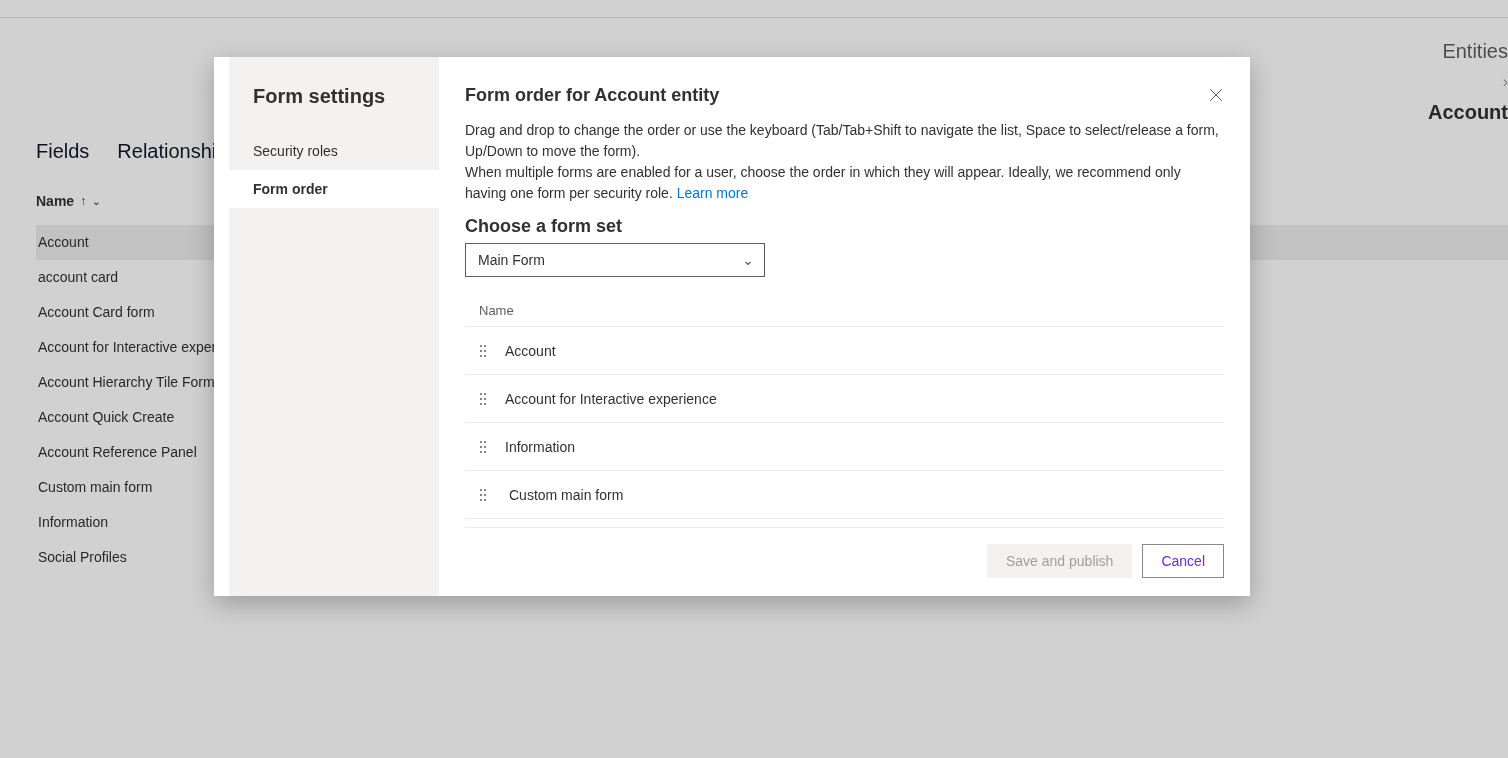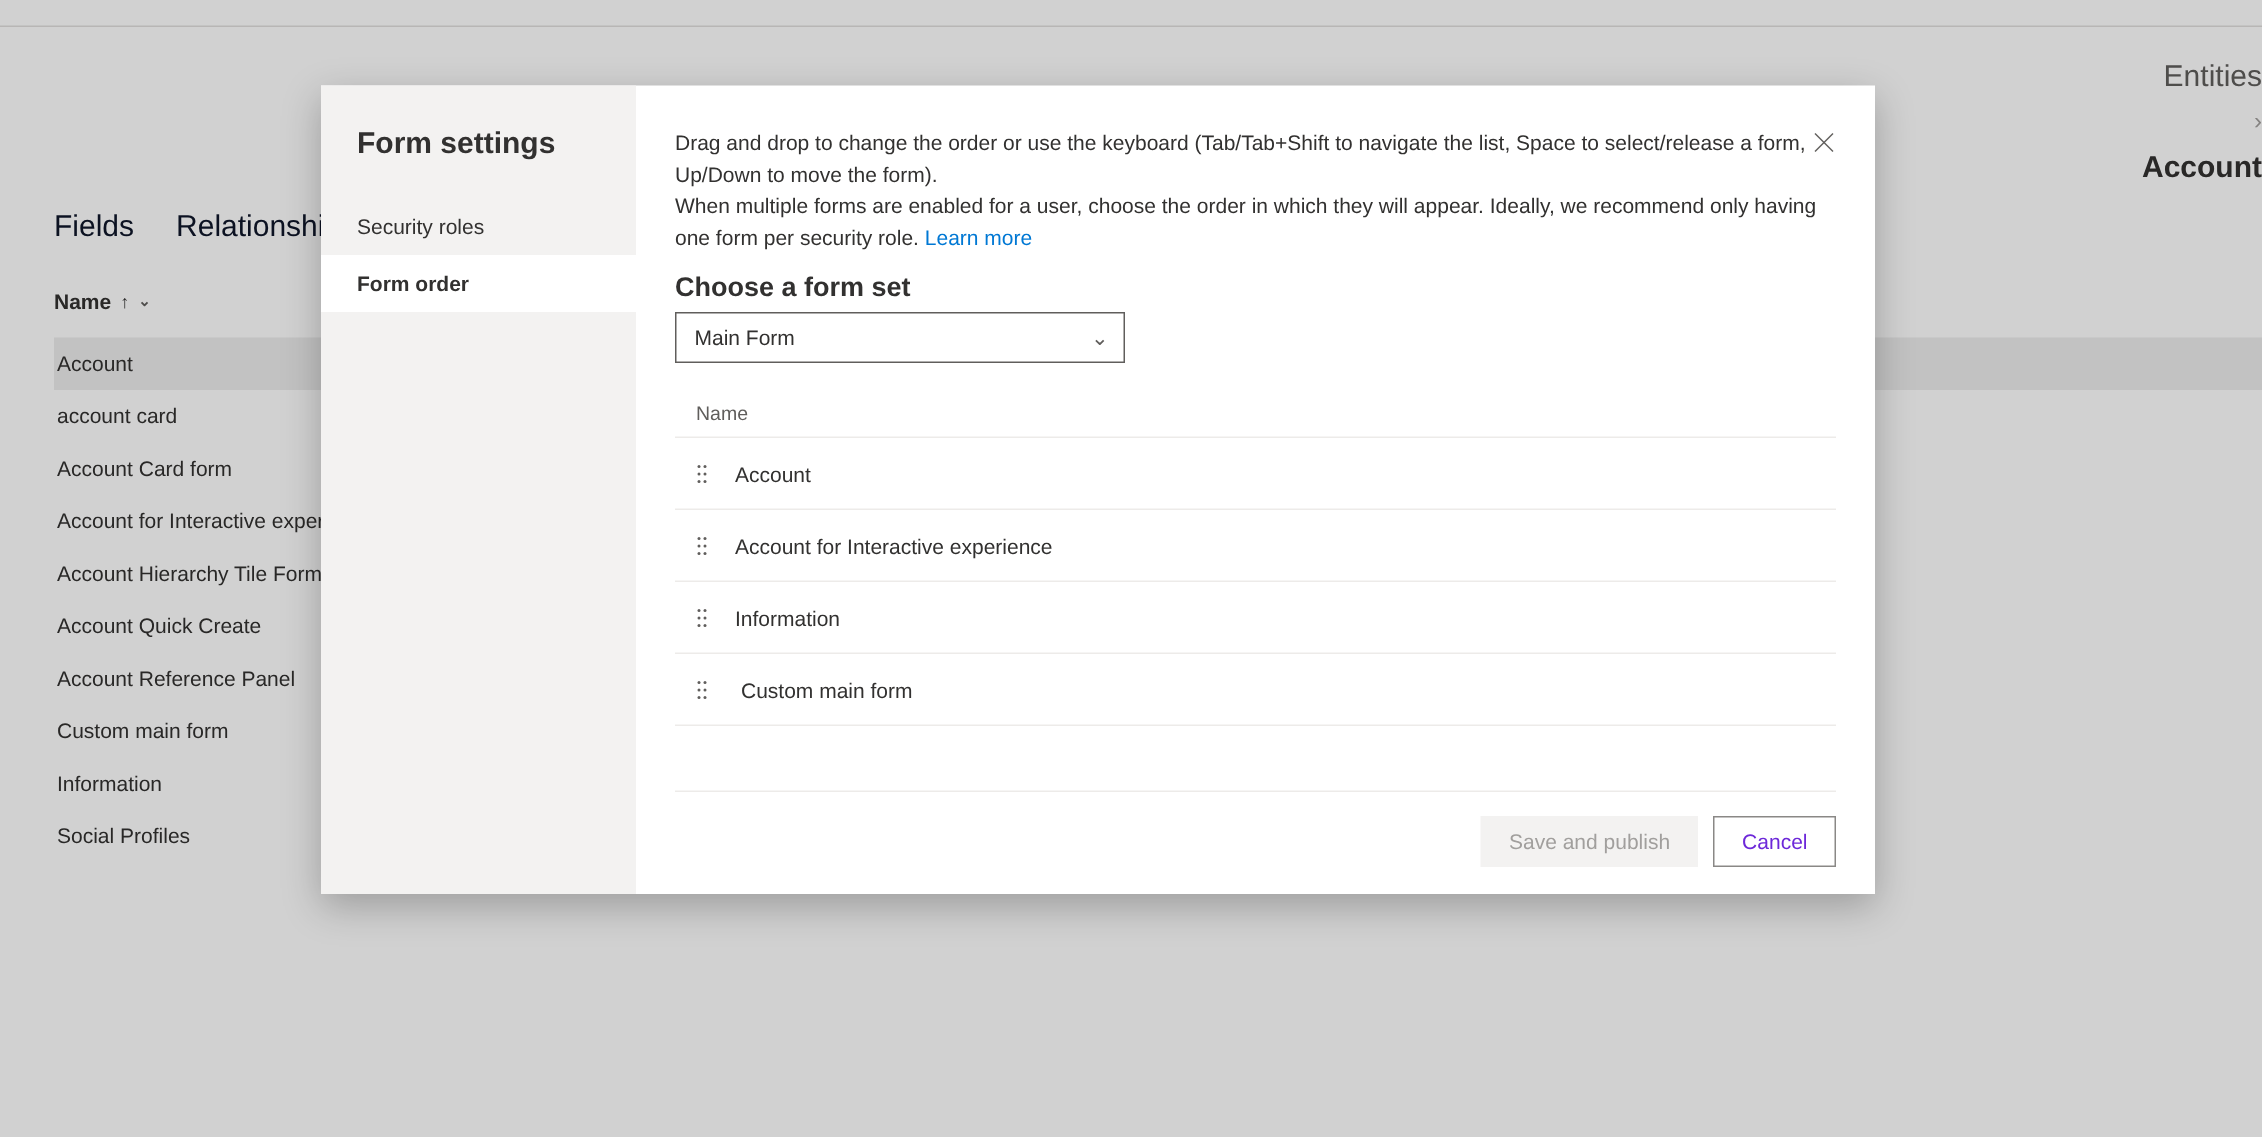--- a/index.html
+++ b/index.html
@@ -59,20 +59,21 @@
     }
 
     
     .modal {
       position: absolute;
       left: 214px; top: 57px;
       width: 1036px; height: 539px;
       background: #ffffff;
       display: flex;
       box-shadow: 0 8px 24px rgba(0,0,0,0.25);
+      padding-left: 15px;
     }
     .modal-side {
       width: 210px;
       background: #f3f2f1;
       padding-top: 28px;
     }
     .modal-side h2 {
       font-size: 20px; font-weight: 600; color: #323130;
       padding: 0 24px 24px 24px;
     }
@@ -186,20 +187,21 @@
   </div>
 
   <div class="modal-main">
     <div class="close-btn">
       <svg viewBox="0 0 14 14" fill="none" stroke="currentColor" stroke-width="1">
         <line x1="1" y1="1" x2="13" y2="13"></line>
           <line x1="13" y1="1" x2="1" y2="13"></line>
       </svg>
     </div>
 
+    <h3>Form order for Account entity</h3>
     <p>Drag and drop to change the order or use the keyboard (Tab/Tab+Shift to navigate the list, Space to select/release a form, Up/Down to move the form).</p>
     <p>
       <span>When multiple forms are enabled for a user, choose the order in which they will appear. Ideally, we recommend only having one form per security role. </span><span class="learn-more">Learn more</span>
     </p>
 
     <div class="choose-label">Choose a form set</div>
     <div class="form-set-select">
       <span>Main Form</span>
       <span class="caret">⌄</span>
     </div>

